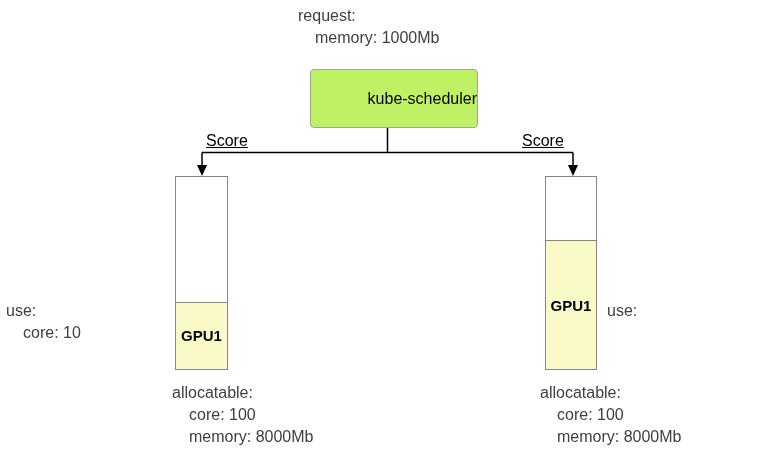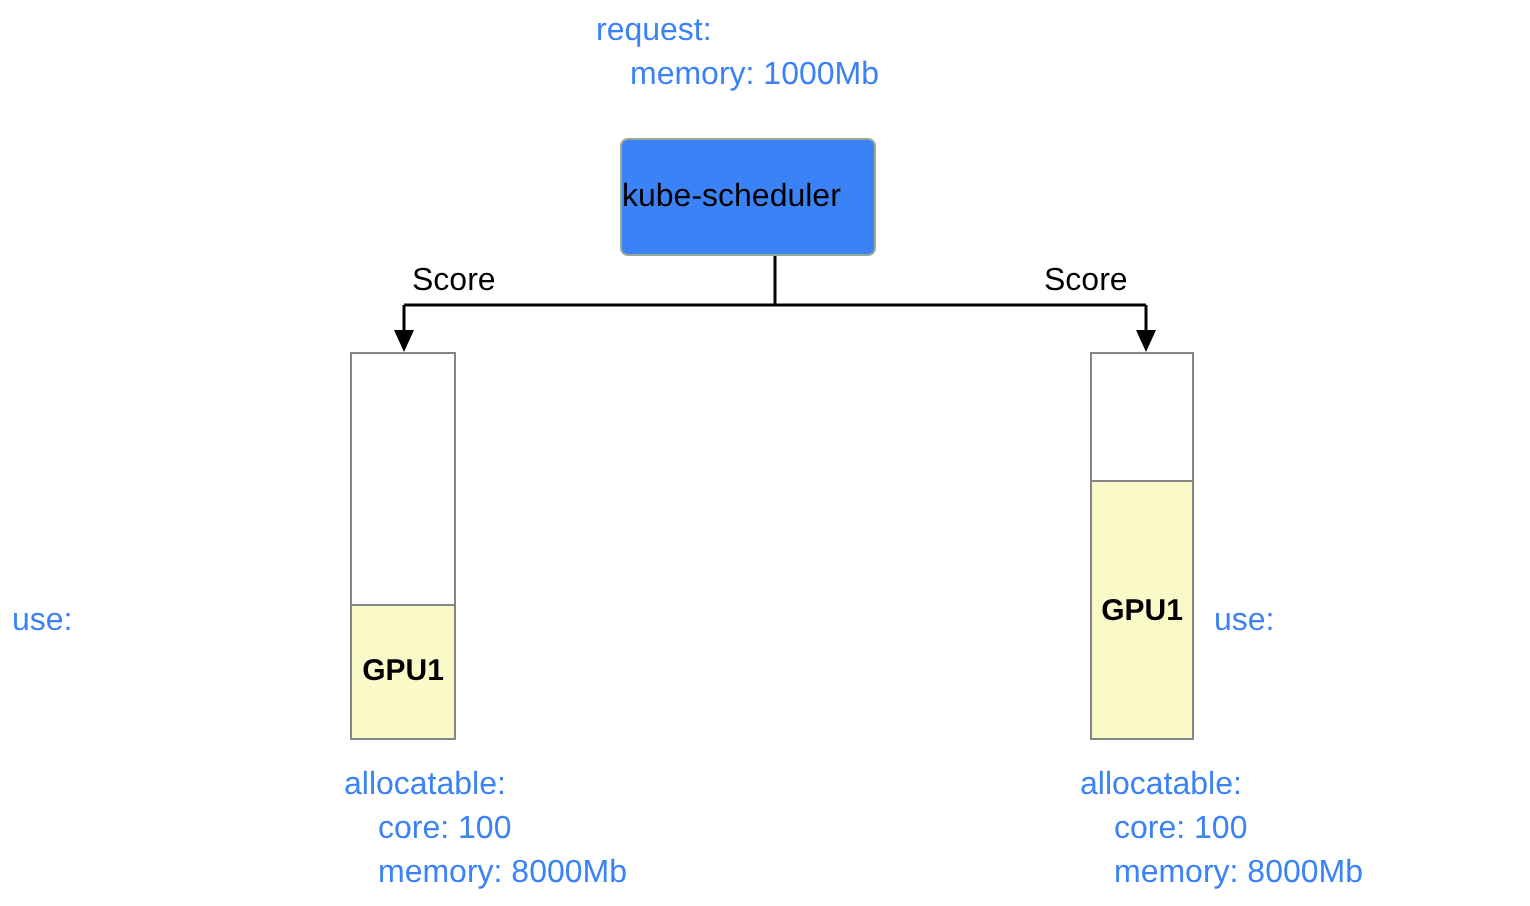--- a/index.html
+++ b/index.html
@@ -14,53 +14,54 @@
     height: 453px;
     background: #ffffff;
     overflow: hidden;
     color: #000000;
   }
   .tblock {
     position: absolute;
     font-size: 16px;
     line-height: 22px;
     white-space: nowrap;
-    color: #3b82f6;
+    color: #404040;
   }
   .tblock .ind { margin-left: 17px; }
 
   .scheduler-box {
     position: absolute;
     left: 310px;
     top: 69px;
-    width: 128px;
+    width: 168px;
     height: 59px;
-    background: #3b82f6;
+    background: #bef264;
     border: 1px solid #95ab95;
     border-radius: 4px;
     box-sizing: border-box;
     display: flex;
     align-items: center;
-    justify-content: flex-start;
+    justify-content: flex-end;
     font-size: 16px;
   }
 
   .connector-svg {
     position: absolute;
     left: 0;
     top: 0;
     pointer-events: none;
   }
 
   .score-label {
     position: absolute;
     top: 130px;
     font-size: 16px;
     line-height: 22px;
     white-space: nowrap;
+    text-decoration: underline;
   }
   .score-left  { left: 206px; }
   .score-right { left: 522px; }
 
   .node-box {
     position: absolute;
     top: 176px;
     height: 194px;
     background: #ffffff;
     border: 1px solid #858585;
@@ -121,20 +122,21 @@
   </div>
 
   <div class="node-box node-right">
     <div class="gpu-fill" style="height: 66.5%;">
       <span>GPU1</span>
     </div>
   </div>
 
   <div class="tblock use-left">
     <div>use:</div>
+    <div class="ind">core: 10</div>
   </div>
 
   <div class="tblock use-right">
     <div>use:</div>
   </div>
 
   <div class="tblock alloc-left">
     <div>allocatable:</div>
     <div class="ind">core: 100</div>
     <div class="ind">memory: 8000Mb</div>

